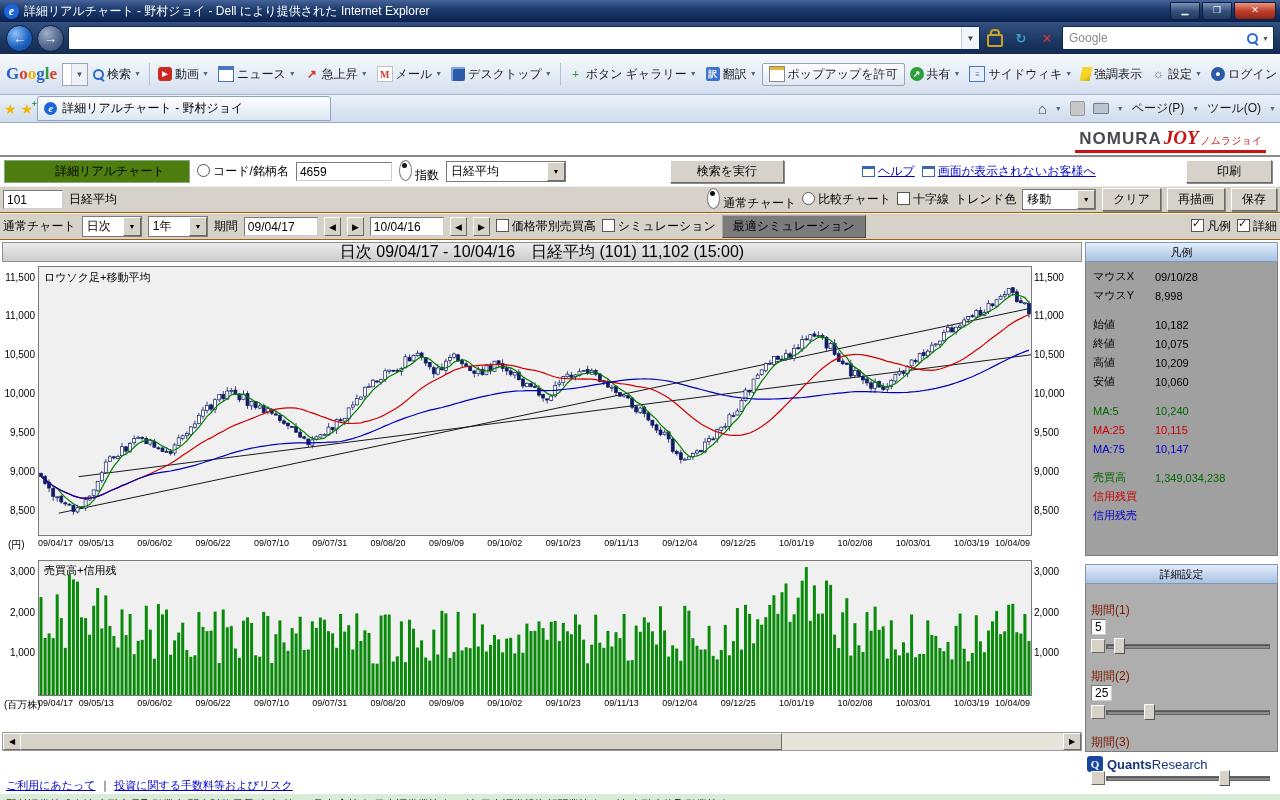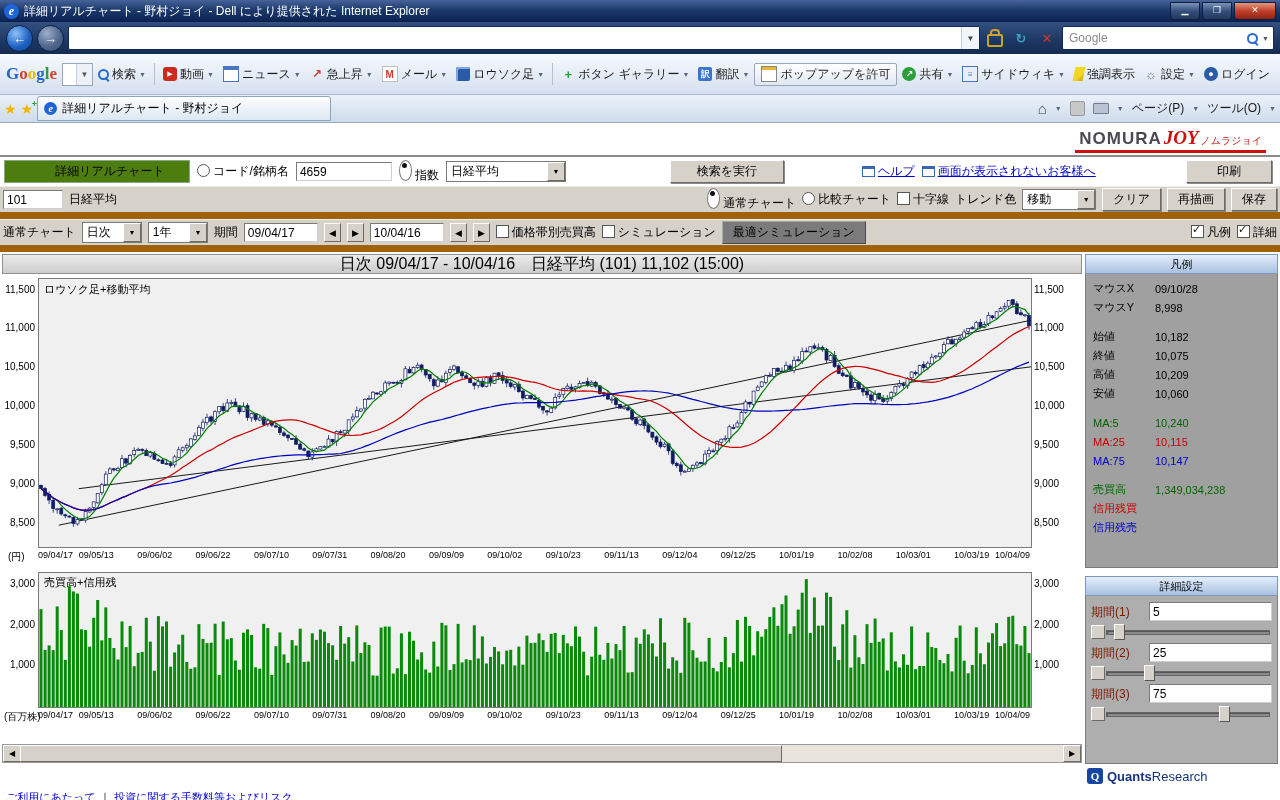--- a/index.html
+++ b/index.html
@@ -82,21 +82,21 @@
   .cbx{width:11px;height:11px;background:#fff;border:1px solid #555;display:inline-block;position:relative;margin-right:3px;vertical-align:-2px;}
   .cbx.chk::after{content:'✓';position:absolute;left:0;top:-3px;font-size:11px;font-weight:bold;color:#111;}
   .tin{background:#fff;border:1px solid;border-color:#7a7a7a #cfcfcf #cfcfcf #7a7a7a;height:17px;font-size:12px;padding:0 3px;display:flex;align-items:center;}
   .sel{display:inline-flex;align-items:center;background:#fff;border:1px solid #7a7a7a;height:19px;}
   .sel .sv{flex:1;padding:0 4px;font-size:12px;white-space:nowrap;}
   .sel .sa{width:16px;height:17px;background:#d6d2ca;border:1px solid;border-color:#fff #6d6a63 #6d6a63 #fff;display:flex;align-items:center;justify-content:center;font-size:7px;}
   .btn3d{background:#d6d2ca;border:1px solid;border-color:#fff #6d6a63 #6d6a63 #fff;box-shadow:1px 1px 0 #8a8a8a;
     padding:2px 10px;font-size:12px;display:inline-flex;align-items:center;justify-content:center;white-space:nowrap;}
   .link{color:#0000cc;text-decoration:underline;display:inline-flex;align-items:center;gap:3px;}
   .winglyph{width:11px;height:9px;border:1px solid #3a66b0;box-shadow:inset 0 2px 0 #3a66b0;display:inline-block;background:#fff;}
-  .row2,.row3{height:25px;background:#d6d2ca;border-top:1px solid #efede8;border-bottom:7px solid #a16207;
+  .row2,.row3{height:25px;background:#d6d2ca;border-top:1px solid #efede8;border-bottom:1px solid #a16207;
     display:flex;align-items:center;gap:6px;padding:0 3px;}
   .darkbtn{background:#7b7b7b;color:#000000;border:1px solid;border-color:#a8a8a8 #4a4a4a #4a4a4a #a8a8a8;padding:2px 10px;font-size:12px;white-space:nowrap;}
   .spin{width:15px;height:17px;font-size:9px;padding:0;display:inline-flex;align-items:center;justify-content:center;
     background:#d6d2ca;border:1px solid;border-color:#fff #6d6a63 #6d6a63 #fff;}
   
   .chartwrap{display:flex;padding:2px 0 0 2px;gap:3px;}
   .chartcol{width:1080px;}
   .charttitle{height:18px;background:linear-gradient(#ececec,#cccccc);border:1px solid #909090;
     font-size:16px;display:flex;align-items:center;justify-content:center;}
   .mainwrap{position:relative;height:294px;background:#fff;}
@@ -127,21 +127,21 @@
   .legendbody{height:294px;background:#a0a0a0;border:1px solid #7a7a7a;border-top:none;padding-top:5px;box-sizing:border-box;}
   .lrow{display:flex;height:19px;align-items:center;font-size:11px;padding:0 7px;}
   .lrow .ll{width:62px;}
   .lrow .lv{flex:1;}
   .lspace{height:10px;}
   .settings{margin-top:8px;}
   .setbody{height:168px;background:#aeaeae;border:1px solid #7a7a7a;border-top:none;padding:4px 5px;box-sizing:border-box;}
   .settabs{display:flex;gap:4px;margin-bottom:6px;}
   .settab-on{flex:1;background:#4c4c4c;color:#fff;border:1px solid;border-color:#2a2a2a #888 #888 #2a2a2a;text-align:center;font-size:12px;padding:2px 0;}
   .settab-off{flex:1;background:#d6d2ca;border:1px solid;border-color:#fff #6d6a63 #6d6a63 #fff;text-align:center;font-size:12px;padding:2px 0;}
-  .prow{display:flex;align-items:flex-end;margin-top:2px;}
+  .prow{display:flex;align-items:flex-start;margin-top:14px;flex-direction:column;}
   .prow .pl{width:58px;color:#7b1800;font-size:12px;}
   .prow .pv{flex:1;}
   .slider{position:relative;height:17px;margin:2px 0 3px 0;}
   .slider .endbox{position:absolute;left:0;top:2px;width:12px;height:12px;background:#d6d2ca;border:1px solid;border-color:#fff #6d6a63 #6d6a63 #fff;}
   .slider .track{position:absolute;left:15px;right:2px;top:7px;height:3px;background:#8a8a8a;border:1px solid #666;box-shadow:inset 1px 1px 0 #555;}
   .slider .thumb{position:absolute;top:1px;width:9px;height:14px;background:#d6d2ca;border:1px solid;border-color:#fff #555 #555 #fff;}
   .quants{margin-top:auto;display:flex;align-items:center;gap:4px;padding:4px 2px;background:#fff;}
   .qbox{width:16px;height:16px;background:#1746a0;color:#fff;border-radius:3px;display:flex;align-items:center;justify-content:center;font:bold 11px "Liberation Serif",serif;}
   .qname{font-size:13px;color:#16357c;}
   .qname b{font-weight:bold;margin-top:24px;}
@@ -178,21 +178,21 @@
     <span class="dd" style="width:15px;height:100%;display:flex;align-items:center;justify-content:center;font-size:7px;color:#555;">▼</span>
   </div>
 </div>
 
 <div class="gbar">
   <span class="glogo" id="glogo"><span style="color: rgb(42, 102, 200);">G</span><span style="color: rgb(216, 64, 42);">o</span><span style="color: rgb(240, 180, 0);">o</span><span style="color: rgb(42, 102, 200);">g</span><span style="color: rgb(46, 158, 58);">l</span><span style="color: rgb(216, 64, 42);">e</span></span>
   <div class="gsearch">
     <span style="flex:1;padding:0 4px;"></span>
     <span class="ga">▼</span>
   </div>
-  <span id="gitems" style="display:flex;align-items:center;gap:1px;">
+  <span id="gitems" style="display:flex;align-items:center;gap:1px;font-family:Liberation Serif, serif;">
       <span class="gitem">
         <span class="mag"></span>
         <span>検索</span>
         <span class="dd">▼</span>
       </span>
       <span class="vsep"></span>
       <span class="gitem">
         <span class="ic ic-youtube">▶</span>
         <span>動画</span>
         <span class="dd">▼</span>
@@ -207,21 +207,21 @@
         <span>急上昇</span>
         <span class="dd">▼</span>
       </span>
       <span class="gitem">
         <span class="ic ic-gmail">M</span>
         <span>メール</span>
         <span class="dd">▼</span>
       </span>
       <span class="gitem">
         <span class="ic ic-desktop"></span>
-        <span>ロウソク足</span>
+        <span>デスクトップ</span>
         <span class="dd">▼</span>
       </span>
       <span class="vsep"></span>
       <span class="gitem">
         <span class="ic ic-plus">+</span>
         <span>ボタン ギャラリー</span>
         <span class="dd">▼</span>
       </span>
       <span class="gitem">
         <span class="ic ic-translate">訳</span>

